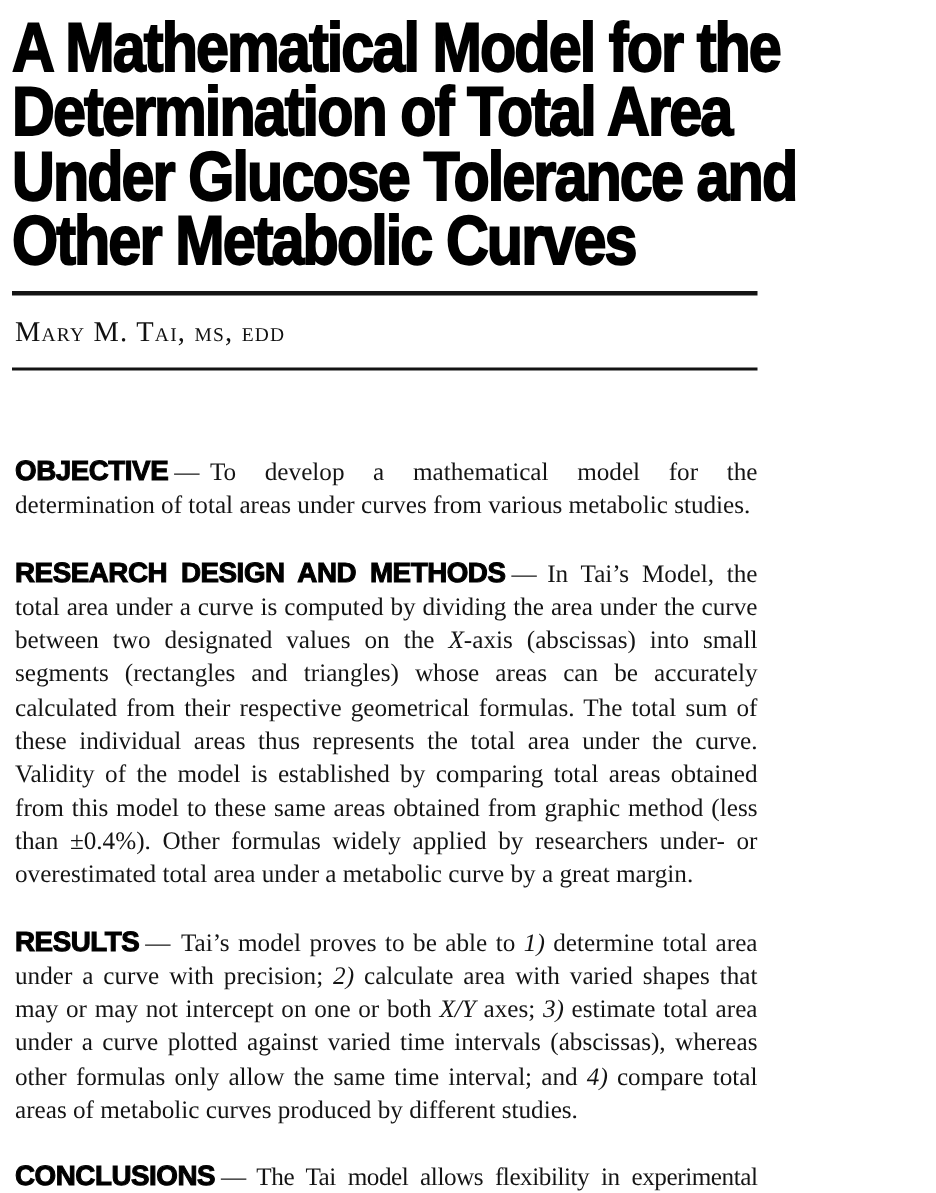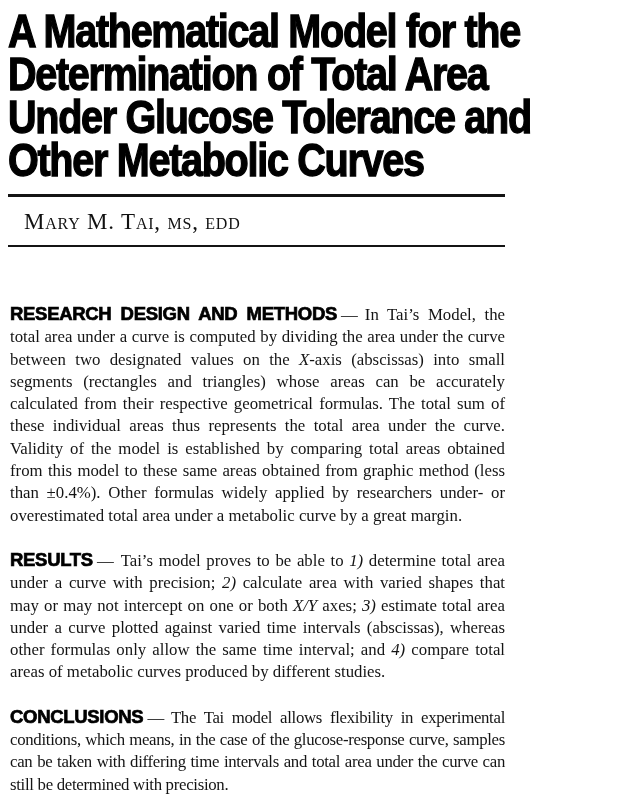--- a/index.html
+++ b/index.html
@@ -40,25 +40,25 @@
   .rule {
     background: #141414;
     border: none;
     width: 100%;
   }
   .rule-thick { height: 3px; margin: 12px 0 0 0; }
   .rule-thin  { height: 2px; margin: 0; }
   .author {
     font-family: "Liberation Serif", serif;
     font-variant: small-caps;
-    font-size: 23px;
+    font-size: 19px;
     line-height: 26px;
     letter-spacing: 0.8px;
     color: #111;
-    margin: 12px 0 10px 16px;
+    margin: 12px 0 10px 2px;
   }
   .abstract {
     margin-top: 56px;
     padding: 0 0 0 2px;
   }
   .para {
     margin: 0 0 22px 0;
     font-size: 16.8px;
     line-height: 22.3px;
     text-align: justify;
@@ -91,18 +91,19 @@
     <span class="title-line">Other Metabolic Curves</span>
   </h1>
 
   <div class="rule rule-thick"></div>
 
   <div class="author">Mary M. Tai, ms, edd</div>
 
   <div class="rule rule-thin"></div>
 
   <div class="abstract" id="sections">
+      <p class="para"><span class="shead">OBJECTIVE</span><span class="sdash">—</span><span>To develop a mathematical model for the determination of total areas under curves from various metabolic studies.</span></p>
       <p class="para"><span class="shead">RESEARCH DESIGN AND METHODS</span><span class="sdash">—</span><span>In Tai’s Model, the total area under a curve is computed by dividing the area under the curve between two designated values on the </span><i>X</i><span>-axis (abscissas) into small segments (rectangles and triangles) whose areas can be accurately calculated from their respective geometrical formulas. The total sum of these individual areas thus represents the total area under the curve. Validity of the model is established by comparing total areas obtained from this model to these same areas obtained from graphic method (less than ±0.4%). Other formulas widely applied by researchers under- or overestimated total area under a metabolic curve by a great margin.</span></p>
       <p class="para"><span class="shead">RESULTS</span><span class="sdash">—</span><span>Tai’s model proves to be able to </span><i>1)</i><span> determine total area under a curve with precision; </span><i>2)</i><span> calculate area with varied shapes that may or may not intercept on one or both </span><i>X/Y</i><span> axes; </span><i>3)</i><span> estimate total area under a curve plotted against varied time intervals (abscissas), whereas other formulas only allow the same time interval; and </span><i>4)</i><span> compare total areas of metabolic curves produced by different studies.</span></p>
       <p class="para condensed"><span class="shead">CONCLUSIONS</span><span class="sdash">—</span><span>The Tai model allows flexibility in experimental conditions, which means, in the case of the glucose-response curve, samples can be taken with differing time intervals and total area under the curve can still be determined with precision.</span></p>
     </div>
 
 </div>
 
 </body></html>

